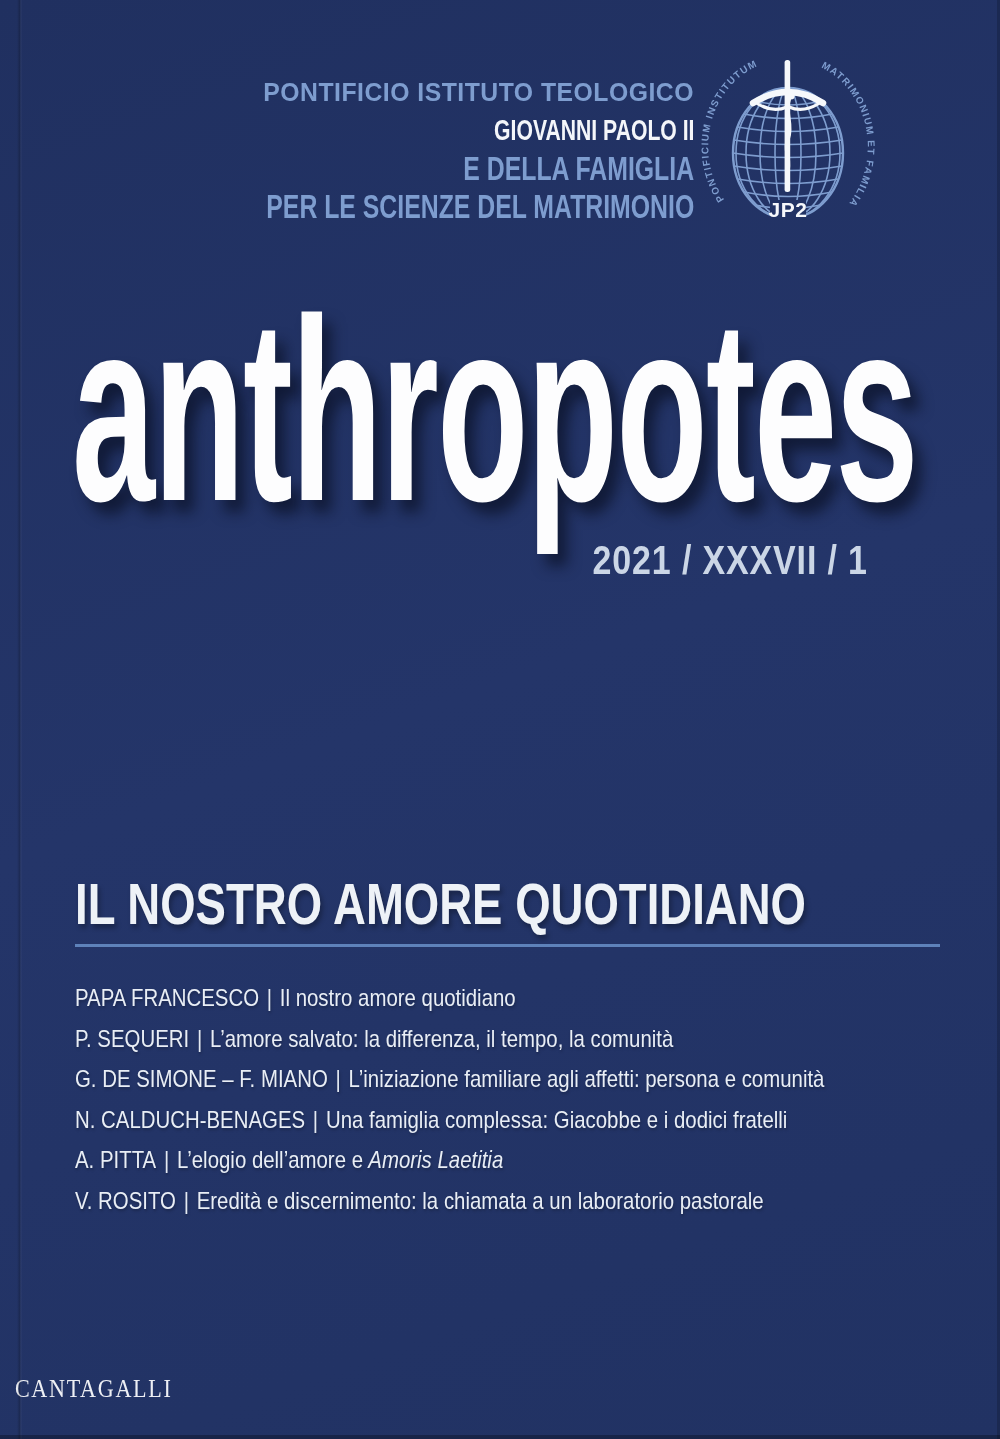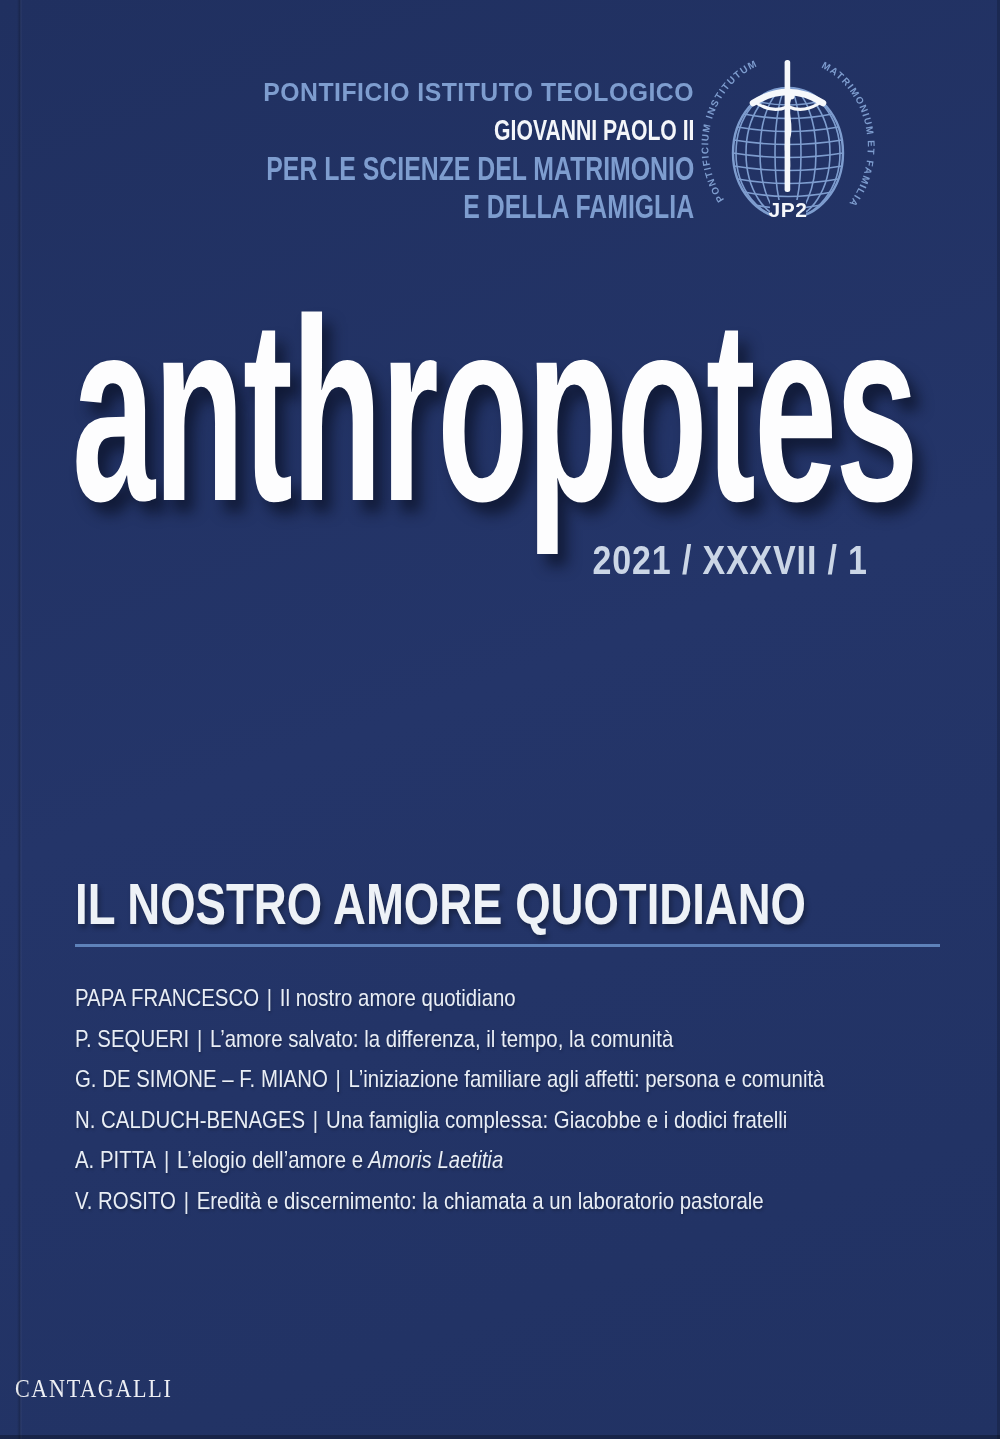--- a/index.html
+++ b/index.html
@@ -65,22 +65,22 @@
     font-family:"Liberation Serif",serif;font-size:26px;letter-spacing:2px;color:#edeff4;}
 </style>
 </head>
 <body>
 
 <div class="cover">
 
   <div class="institute">
     <div class="line l1"><span class="sqz">PONTIFICIO ISTITUTO TEOLOGICO</span></div>
     <div class="line l2"><span class="sqz">GIOVANNI PAOLO II</span></div>
+    <div class="line l4"><span class="sqz">E DELLA FAMIGLIA</span></div>
     <div class="line l3"><span class="sqz">PER LE SCIENZE DEL MATRIMONIO</span></div>
-    <div class="line l4"><span class="sqz">E DELLA FAMIGLIA</span></div>
   </div>
 
   <svg class="logo" viewBox="0 0 180 200" xmlns="http://www.w3.org/2000/svg">
     <defs>
       <path id="arcL" d="M 26,152 A 76,86 0 0 1 58,16" fill="none"></path>
       <path id="arcR" d="M 118,16 A 76,86 0 0 1 150,152" fill="none"></path>
     </defs>
     <g stroke="#7e9dcf" fill="none">
       <ellipse cx="88" cy="103" rx="55" ry="65" stroke-width="2.4"></ellipse>
       <ellipse cx="88" cy="103" rx="13" ry="65" stroke-width="1.6"></ellipse>

